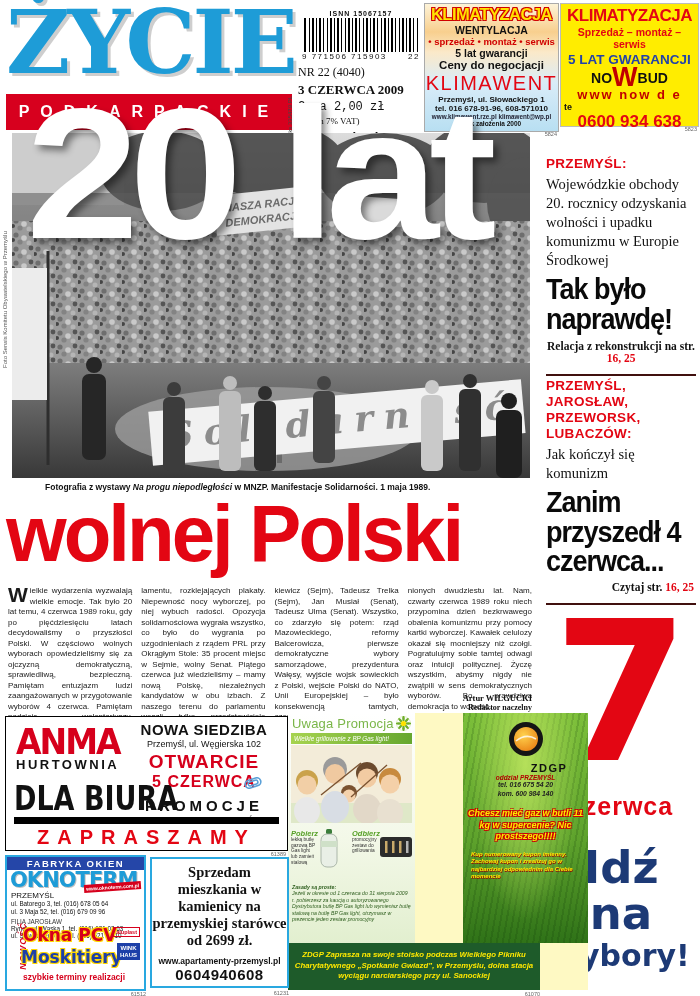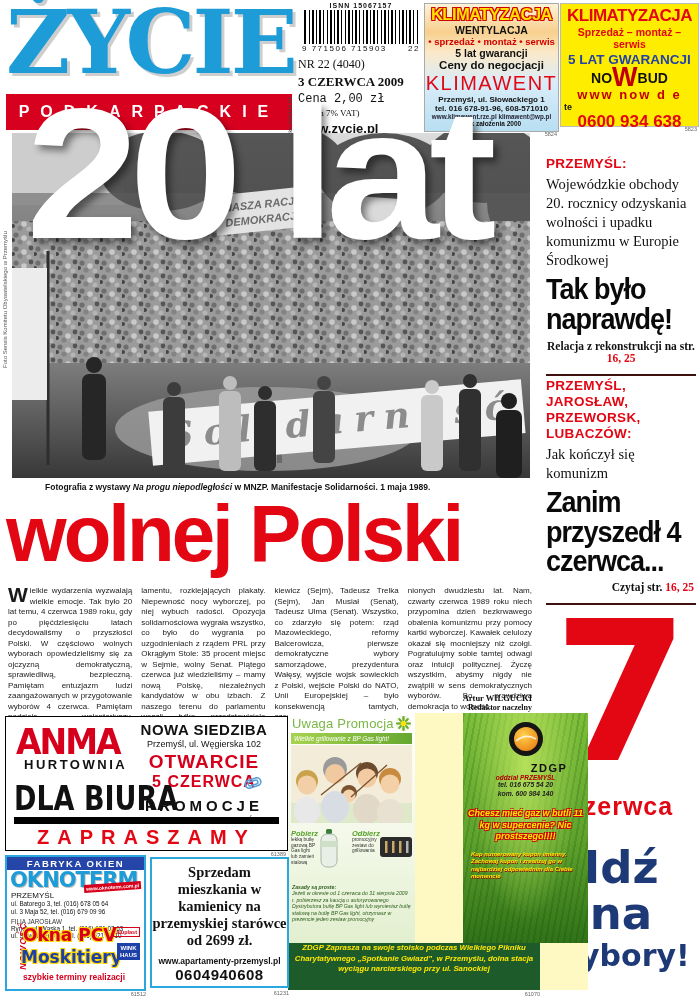--- a/index.html
+++ b/index.html
@@ -5,21 +5,21 @@
   html,body{margin:0;padding:0;background:#e8e8e8;}
   .page{position:relative;width:700px;height:996px;background:#fff;margin:0 auto;overflow:hidden;
         font-family:"Liberation Sans",sans-serif;color:#111;}
   .abs{position:absolute;}
 
   
   .logo{left:6px;top:-10px;font-family:"DejaVu Serif",serif;font-weight:bold;font-size:88px;
         line-height:104px;color:#1E9CD7;letter-spacing:-3px;text-shadow:3px 3px 0 rgba(60,60,60,.25);}
   .sub-banner{left:6px;top:94px;width:286px;height:36px;background:#D7001E;color:#fff;
         font-weight:bold;font-size:16px;letter-spacing:11px;text-align:center;line-height:36px;overflow:hidden;}
-  .info{left:298px;top:2px;width:126px;}
+  .info{left:298px;top:10px;width:126px;}
   .issn{font-size:7px;font-weight:bold;text-align:center;letter-spacing:1px;}
   .barcode{height:34px;margin:1px 6px 0 6px;background:repeating-linear-gradient(90deg,#000 0 1.5px,#fff 1.5px 3.6px);border-left:1px solid #000;border-right:1px solid #000;}
   .bar-digits{display:flex;justify-content:space-between;font-size:8px;letter-spacing:1.5px;padding:0 4px;}
   .issue{font-family:"Liberation Serif",serif;font-size:12px;margin-top:4px;}
   .date{font-family:"Liberation Serif",serif;font-weight:bold;font-size:13px;margin-top:2px;}
   .price{font-family:Liberation Mono, monospace;font-size:12px;margin-top:2px;}
   .vat{font-family:"Liberation Serif",serif;font-size:9px;margin-top:2px;}
   .www{font-weight:bold;font-size:13px;margin-top:3px;}
   .indeks{left:287px;top:84px;font-size:6px;color:#444;writing-mode:vertical-rl;transform:rotate(180deg);height:60px;}
 
@@ -76,21 +76,21 @@
         font-weight:bold;font-size:195px;line-height:190px;color:#E30613;}
   .czerwca{left:546px;top:792px;width:150px;text-align:center;color:#E30613;font-weight:bold;font-size:25px;letter-spacing:1px;}
   .vote{left:546px;top:845px;width:150px;text-align:center;color:#1D3A76;font-family:"DejaVu Sans",sans-serif;font-weight:bold;}
   .vote-l1,.vote-l2{font-size:45px;line-height:46px;}
   .vote-l3{font-size:30px;line-height:38px;}
 
   
   .ad-anma{left:5px;top:716px;width:281px;height:133px;border:1px solid #000;background:#fff;}
   .anma-logo{position:absolute;left:10px;top:4px;color:#D6001C;font-weight:900;font-size:33px;letter-spacing:-2px;
         font-family:"DejaVu Sans",sans-serif;transform:scaleY(1.05);transform-origin:left top;}
-  .anma-hurt{position:absolute;left:18px;top:40px;font-weight:bold;font-size:13px;letter-spacing:2.5px;}
+  .anma-hurt{position:absolute;left:10px;top:40px;font-weight:bold;font-size:13px;letter-spacing:2.5px;}
   .anma-biura{position:absolute;left:8px;top:62px;font-weight:900;font-size:27px;letter-spacing:0;
         font-family:"DejaVu Sans",sans-serif;transform:scaleY(1.25);transform-origin:left top;}
   .anma-right{position:absolute;left:122px;top:4px;width:152px;text-align:center;}
   .ns{font-weight:bold;font-size:15px;letter-spacing:.5px;}
   .ns-addr{font-size:9px;margin-top:1px;}
   .otw{color:#D6001C;font-weight:900;font-size:19px;letter-spacing:1px;margin-top:2px;}
   .cz5{color:#D6001C;font-weight:900;font-size:16px;letter-spacing:1px;}
   .promocje{font-size:15px;font-weight:600;letter-spacing:4px;margin-top:6px;}
   .losowanie{font-size:8px;font-weight:600;letter-spacing:2px;margin-top:1px;}
   .clip{position:absolute;right:24px;top:60px;}
@@ -118,21 +118,21 @@
                    repeating-linear-gradient(100deg,rgba(10,50,5,.16) 0 2px,rgba(255,255,255,0) 2px 6px),
                    linear-gradient(180deg,#7cbf3a 0%,#5ea22c 55%,#2f7218 100%);}
   .zdgp-name{font-weight:900;font-size:11px;letter-spacing:1.5px;color:#101010;line-height:10px;margin-left:47px;}
   .zdgp-branch{color:#B00000;font-weight:bold;font-style:italic;font-size:6.5px;margin-top:1px;}
   .zdgp-tel{color:#222;font-weight:bold;font-style:italic;font-size:6.8px;line-height:8.5px;}
   .zdgp-promo{color:#FFE800;font-weight:900;font-style:italic;font-size:9px;line-height:11.5px;margin:10px 2px 0 2px;
         text-shadow:1px 1px 0 #C00,-1px -1px 0 #C00,1px -1px 0 #C00,-1px 1px 0 #C00;}
   .zdgp-coupon{color:#FFE800;font-style:italic;font-weight:bold;font-size:6px;line-height:7.6px;
         margin:8px 4px 0 8px;text-align:left;text-shadow:.5px .5px 0 #900;}
   .green-bar{position:absolute;left:0;bottom:0;width:252px;height:47px;background:#1E5B2A;color:#FFE800;
-        font-style:italic;font-weight:bold;font-size:7.8px;line-height:10.5px;text-align:center;box-sizing:border-box;}
+        font-style:italic;font-weight:bold;font-size:7.8px;line-height:10.5px;text-align:center;padding-top:7px;box-sizing:border-box;}
 
   
   .ad-okno{left:5px;top:855px;width:141px;height:136px;border:2px solid #29A8E0;background:#fff;box-sizing:border-box;}
   .okno-top{background:#2546A8;color:#fff;font-weight:bold;font-size:9.5px;letter-spacing:1.5px;text-align:center;line-height:13px;}
   .okno-name{color:#1E9CD7;font-weight:900;font-size:21px;letter-spacing:-1px;text-align:left;padding-left:3px;line-height:21px;
         font-family:"DejaVu Sans",sans-serif;text-shadow:1px 1px 0 rgba(0,0,0,.25);}
   .okno-web{position:absolute;right:3px;top:26px;background:#D6001C;color:#fff;font-size:5px;font-weight:bold;padding:1px 2px;transform:rotate(-4deg);}
   .okno-city{font-size:8px;padding-left:4px;}
   .okno-a{font-size:6.3px;padding-left:4px;line-height:7.8px;}
   .okno-filia{font-size:6.3px;color:#333;padding-left:4px;margin-top:2px;}

